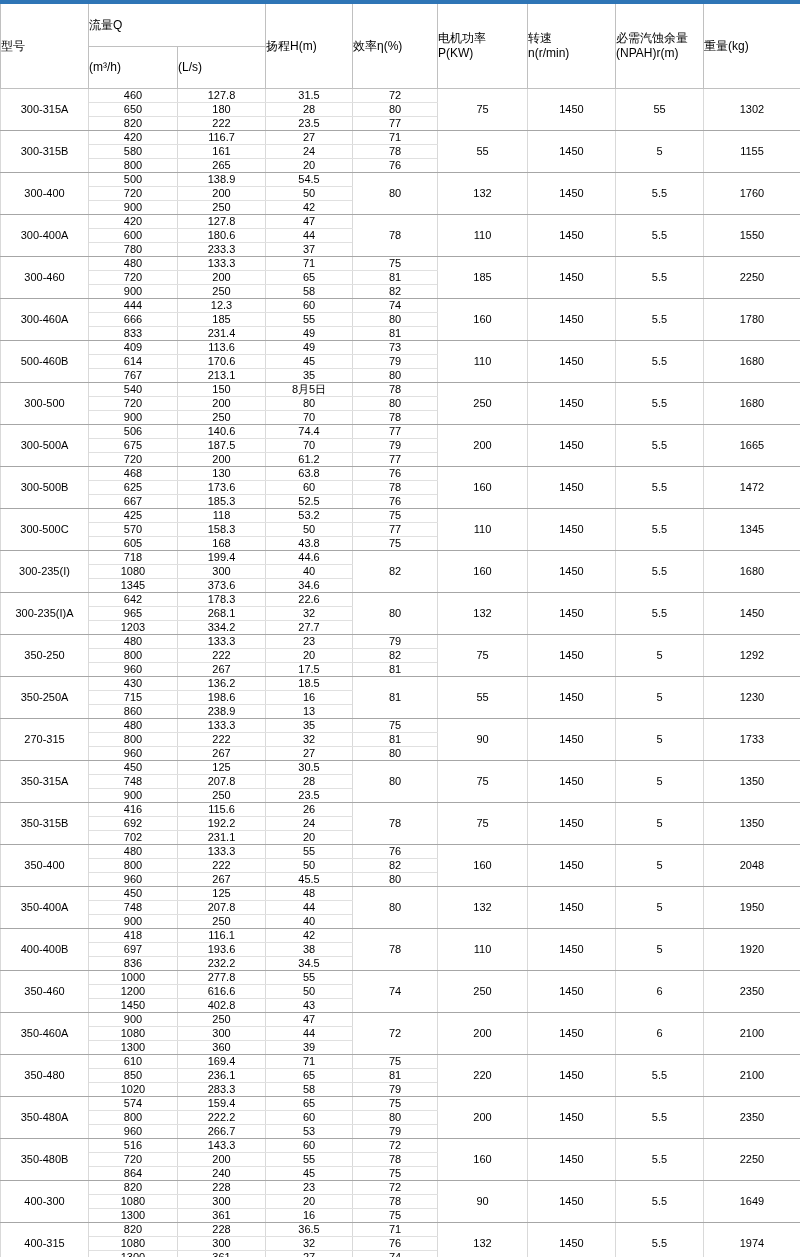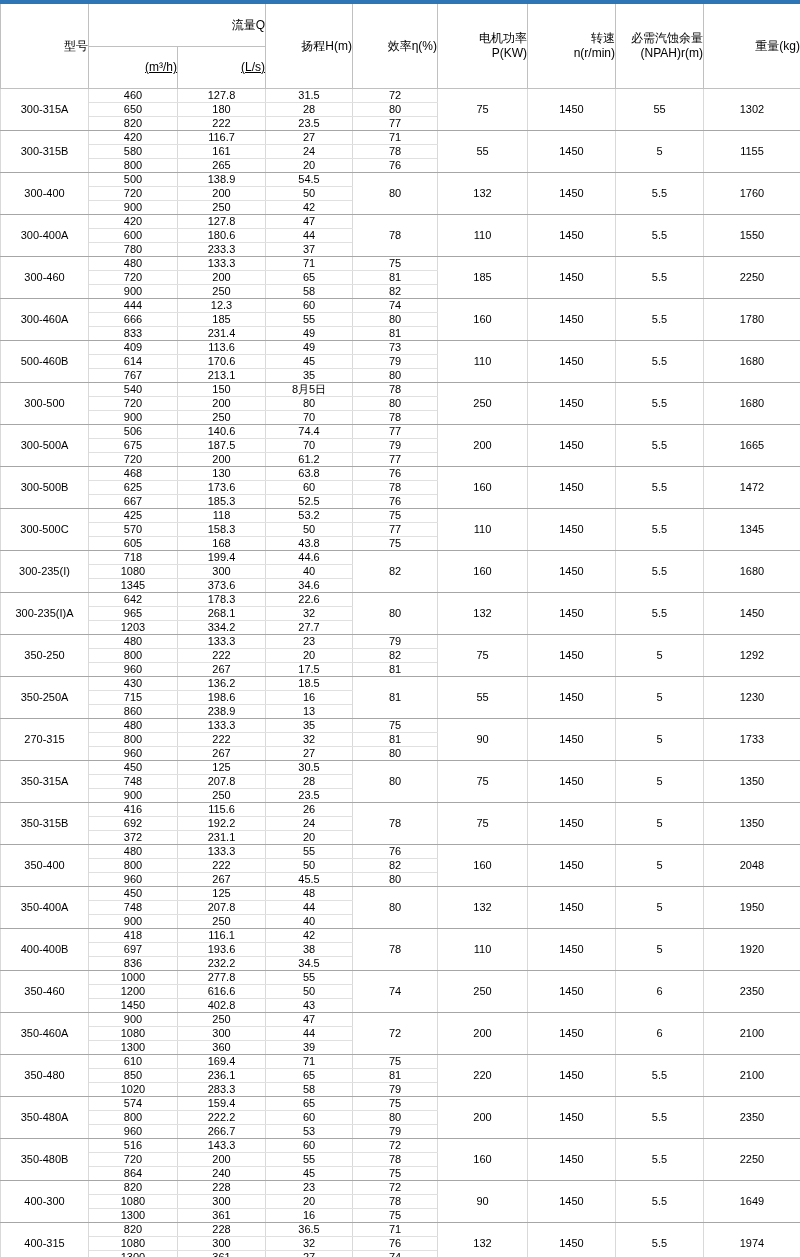--- a/index.html
+++ b/index.html
@@ -23,29 +23,29 @@
   table.spec {
     width: 800px;
     border-collapse: collapse;
     table-layout: fixed;
   }
   table.spec thead th {
     font-size: 12px;
     font-weight: normal;
     color: #000000;
     background: #ffffff;
-    text-align: right;
+    text-align: left;
     vertical-align: middle;
     padding: 0;
     border: 1px solid #c0c0c0;
     border-top: none;
     line-height: 15px;
   }
   table.spec thead tr.h-top th { height: 42px; }
-  table.spec thead tr.h-bottom th { height: 41px; text-decoration: underline; }
+  table.spec thead tr.h-bottom th { height: 41px; }
   table.spec tbody td {
     font-size: 11px;
     color: #000000;
     text-align: center;
     vertical-align: middle;
     padding: 0;
     height: 13px;
     line-height: 13px;
     border-left: 1px solid #d9d9d9;
     border-right: 1px solid #d9d9d9;
@@ -490,21 +490,21 @@
           <td rowspan="3" class="merged group-end">1450</td>
           <td rowspan="3" class="merged group-end">5</td>
           <td rowspan="3" class="merged group-end">1350</td>
         </tr>
         <tr>
           <td class="sub-line">692</td>
           <td class="sub-line">192.2</td>
           <td class="sub-line">24</td>
         </tr>
         <tr>
-          <td class="group-end">372</td>
+          <td class="group-end">702</td>
           <td class="group-end">231.1</td>
           <td class="group-end">20</td>
         </tr>
         <tr>
           <td rowspan="3" class="merged group-end">350-400</td>
           <td class="sub-line">480</td>
           <td class="sub-line">133.3</td>
           <td class="sub-line">55</td>
           <td class="sub-line">76</td>
           <td rowspan="3" class="merged group-end">160</td>

